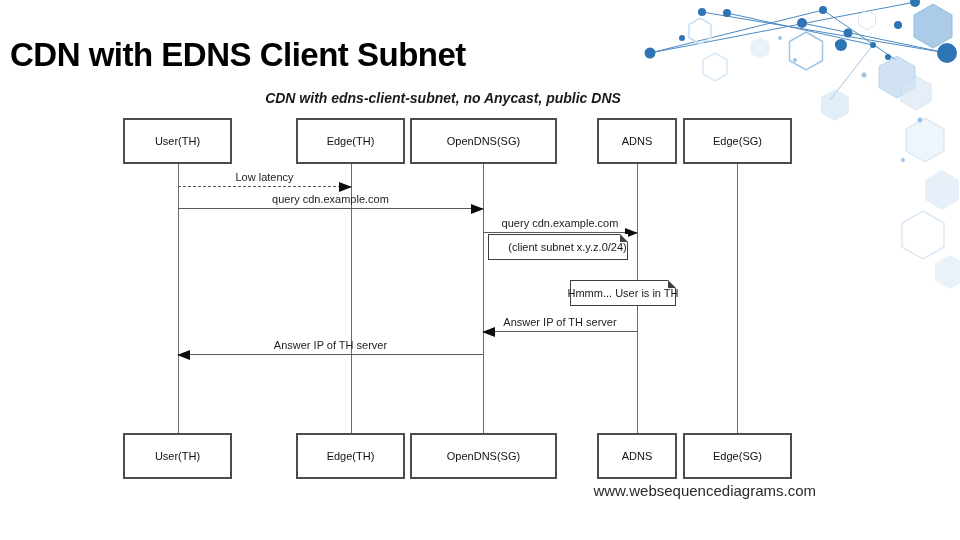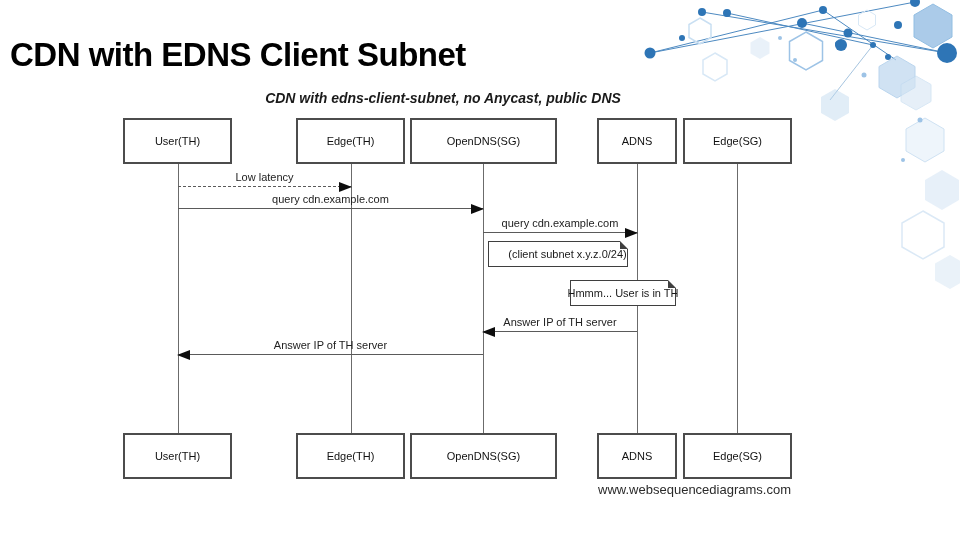--- a/index.html
+++ b/index.html
@@ -13,22 +13,22 @@
     font-size:33px;font-weight:bold;letter-spacing:-0.5px;
     white-space:nowrap;z-index:5;
   }
   .deco{position:absolute;top:0;right:0;z-index:1;}
   #diagram{position:absolute;left:0;top:0;width:960px;height:540px;z-index:2;}
   .diagram-title{
     position:absolute;left:115px;top:90px;width:656px;text-align:center;
     font-size:14px;font-weight:bold;color:#1a1a1a;white-space:nowrap;font-style:italic;
   }
   .watermark{
-    position:absolute;left:491px;top:482px;width:300px;text-align:right;
-    font-size:13px;color:#2a2a2a;
+    position:absolute;left:516px;top:482px;width:300px;text-align:right;
+    font-size:15px;color:#2a2a2a;
   }
   .actor-box{
     position:absolute;box-sizing:border-box;background:#fff;
     border:2px solid #4c4c4c;display:flex;align-items:center;justify-content:center;
     font-size:11px;color:#111;z-index:3;white-space:nowrap;
   }
   .lifeline{position:absolute;width:1px;background:#6b6b6b;z-index:1;}
   .message{position:absolute;height:17px;z-index:2;}
   .msg-label{
     position:absolute;left:0;right:0;bottom:3px;text-align:center;
@@ -141,21 +141,21 @@
     <div class="message" style="left: 483px; width: 154px; top: 314px;">
       <div class="msg-label">Answer IP of TH server</div>
       <div class="msg-line solid"></div>
       <div class="arrowhead left"></div>
     </div>
     <div class="message" style="left: 178px; width: 305px; top: 337px;">
       <div class="msg-label">Answer IP of TH server</div>
       <div class="msg-line solid"></div>
       <div class="arrowhead left"></div>
     </div>
-    <div class="note" style="left: 488px; top: 241px; width: 140px; height: 26px; padding-left: 19px;">
+    <div class="note" style="left: 488px; top: 234px; width: 140px; height: 26px; padding-left: 19px;">
       <div class="">(client subnet x.y.z.0/24)</div>
       <div class="fold"></div>
     </div>
     <div class="note" style="left: 570px; top: 280px; width: 106px; height: 26px;">
       <div class="">Hmmm... User is in TH</div>
       <div class="fold"></div>
     </div>
   </div>
 
 </body></html>

